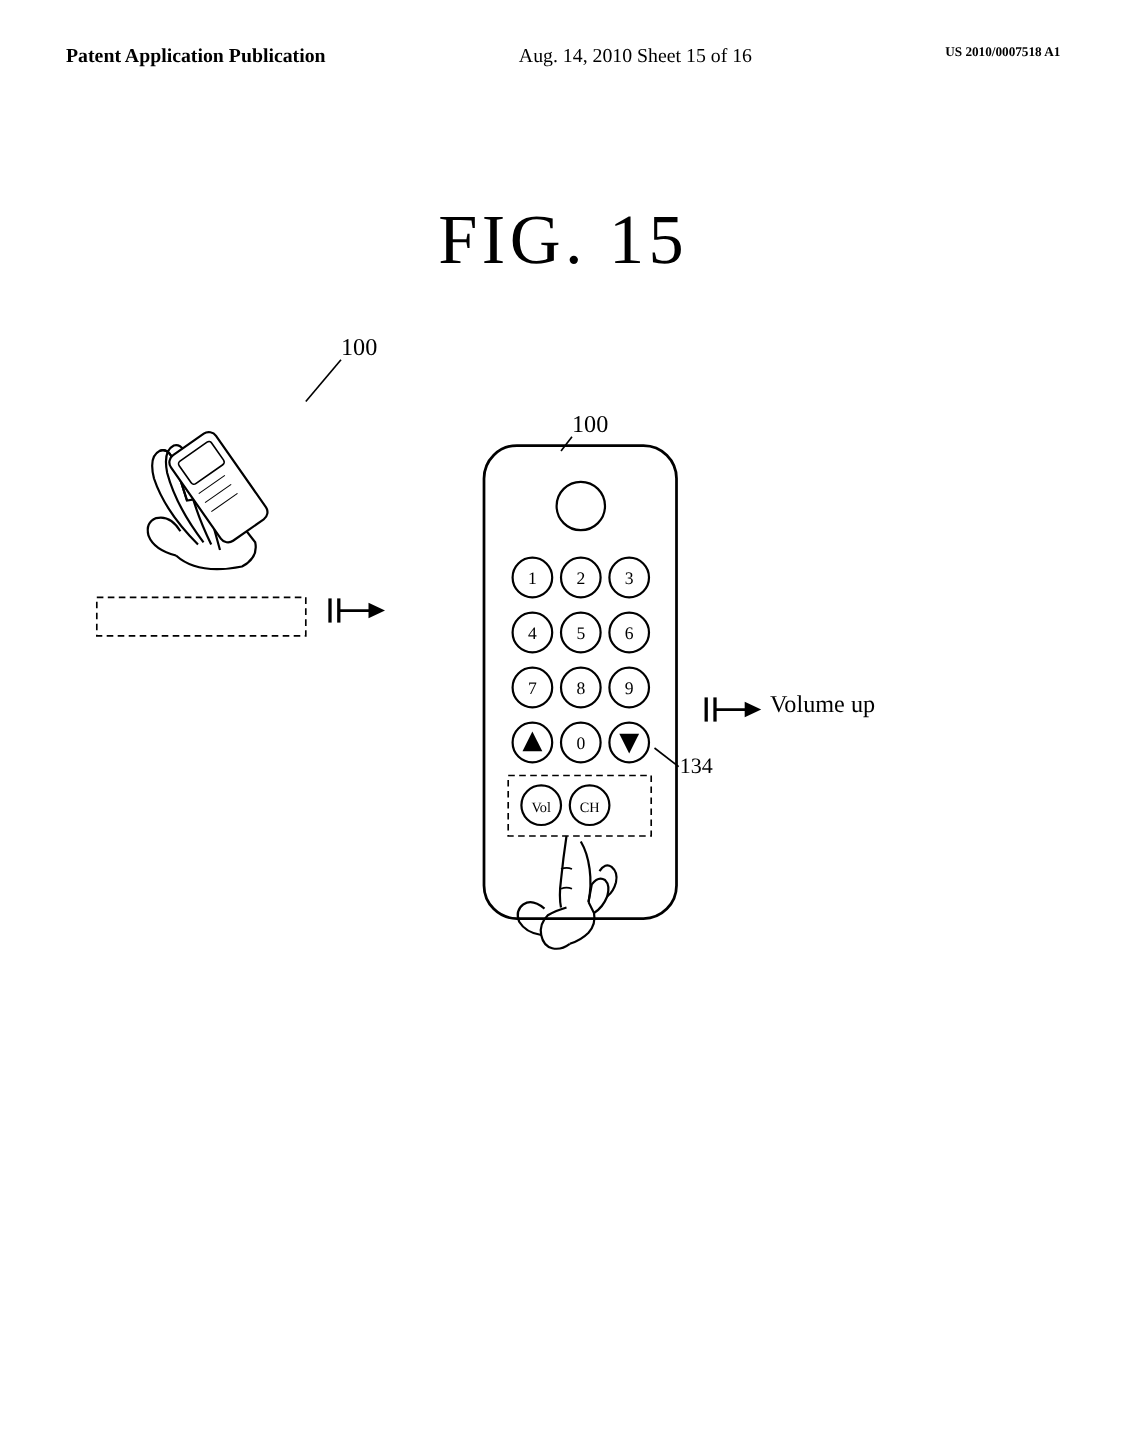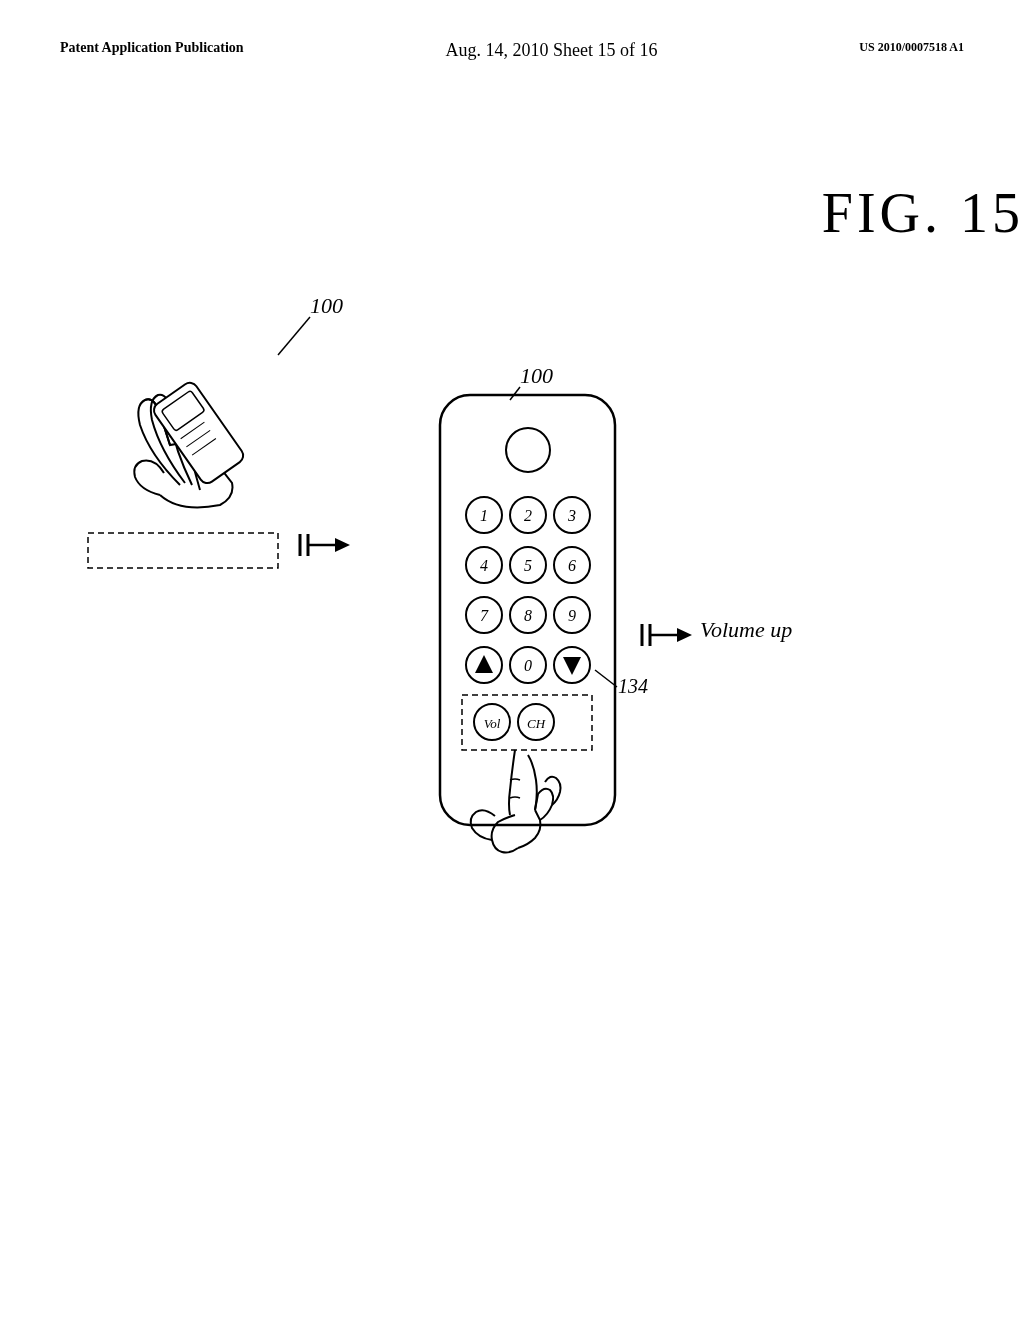--- a/index.html
+++ b/index.html
@@ -13,48 +13,47 @@
     }
 
     
     .header {
       display: flex;
       justify-content: space-between;
       align-items: flex-start;
       padding: 40px 60px 0 60px;
     }
     .header-left {
-      font-size: 14px;
+      font-size: 18px;
       font-weight: bold;
     }
     .header-center {
       font-size: 18px;
       text-align: center;
     }
     .header-right {
       font-size: 12px;
       font-weight: bold;
     }
 
     
     .fig-title {
-      text-align: right;
-      font-size: 56px;
+      text-align: center;
+      font-size: 64px;
       font-weight: normal;
       margin-top: 120px;
       letter-spacing: 4px;
     }
 
     
     .diagram-area {
       position: relative;
       width: 100%;
       height: 780px;
       margin-top: 30px;
-      font-style: italic;
     }
 
     
     .diagram-svg {
       position: absolute;
       top: 0;
       left: 0;
       width: 100%;
       height: 100%;
     }

